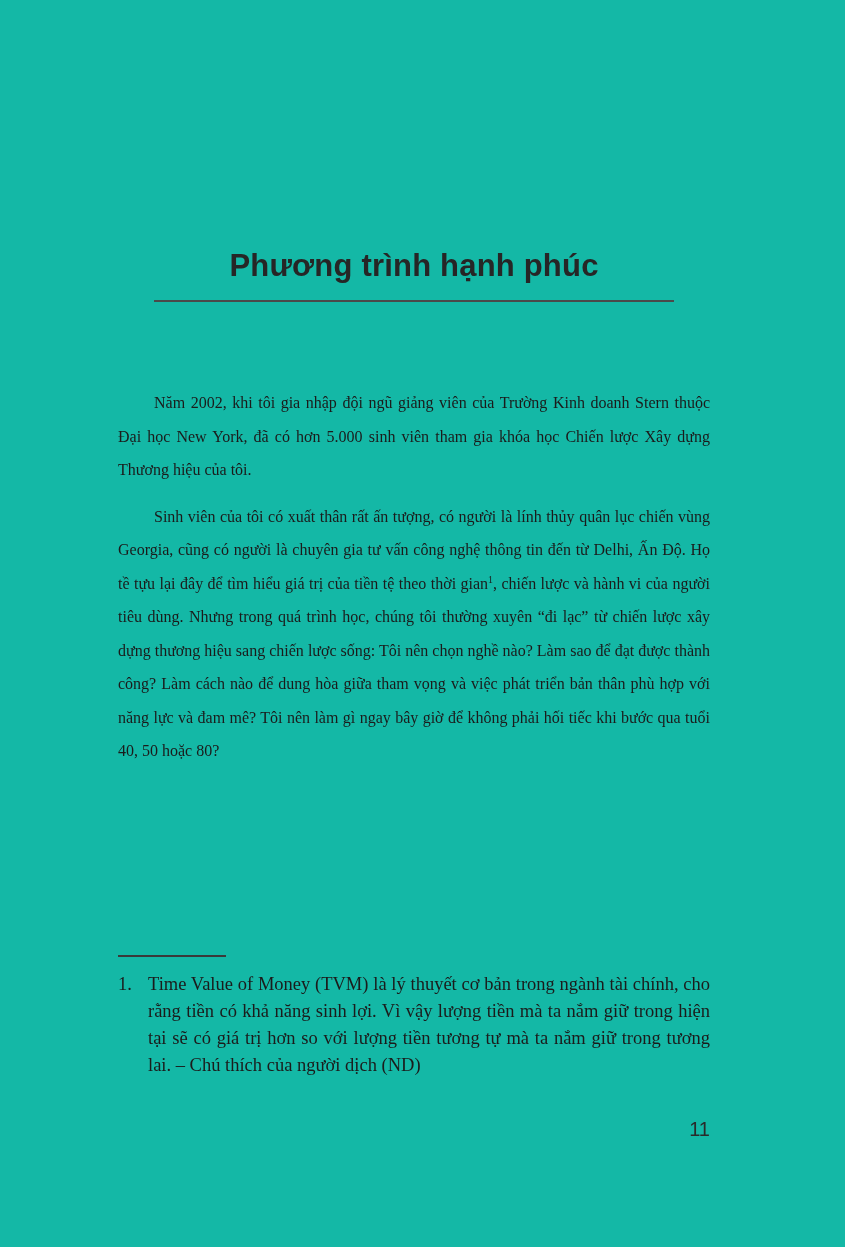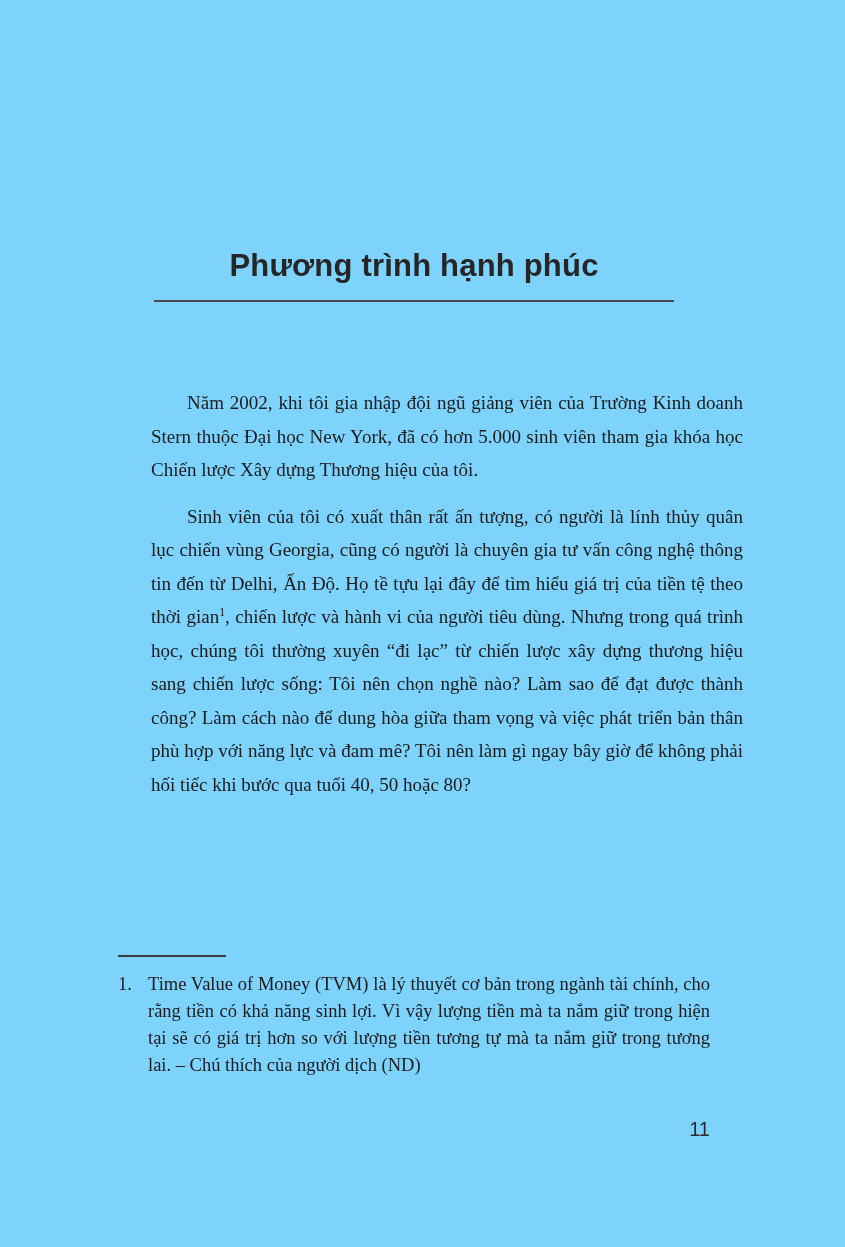--- a/index.html
+++ b/index.html
@@ -8,21 +8,21 @@
     width: 845px;
     height: 1247px;
     position: relative;
     font-family: "Liberation Serif", serif;
     color: #1b1b1b;
     overflow: hidden;
   }
   .page {
     position: absolute;
     inset: 0;
-    background: #7dd3fc;
+    background: #14b8a6;
   }
   .title-block {
     position: absolute;
     top: 248px;
     left: 118px;
     width: 592px;
     text-align: center;
   }
   .chapter-title {
     font-family: "Liberation Sans", sans-serif;
@@ -35,25 +35,24 @@
     border: 0;
     border-top: 2px solid #4a4a4a;
     width: 520px;
     margin: 16px auto 0 auto;
   }
   .body-text {
     position: absolute;
     top: 386px;
     left: 118px;
     width: 592px;
-    font-size: 19px;
+    font-size: 16px;
     line-height: 33.5px;
     text-align: justify;
     color: #1b1b1b;
-    margin-left: 33px;
   }
   .body-text p {
     text-indent: 36px;
     margin-bottom: 13px;
   }
   .body-text sup {
     font-size: 0.62em;
     vertical-align: super;
     line-height: 0;
   }

